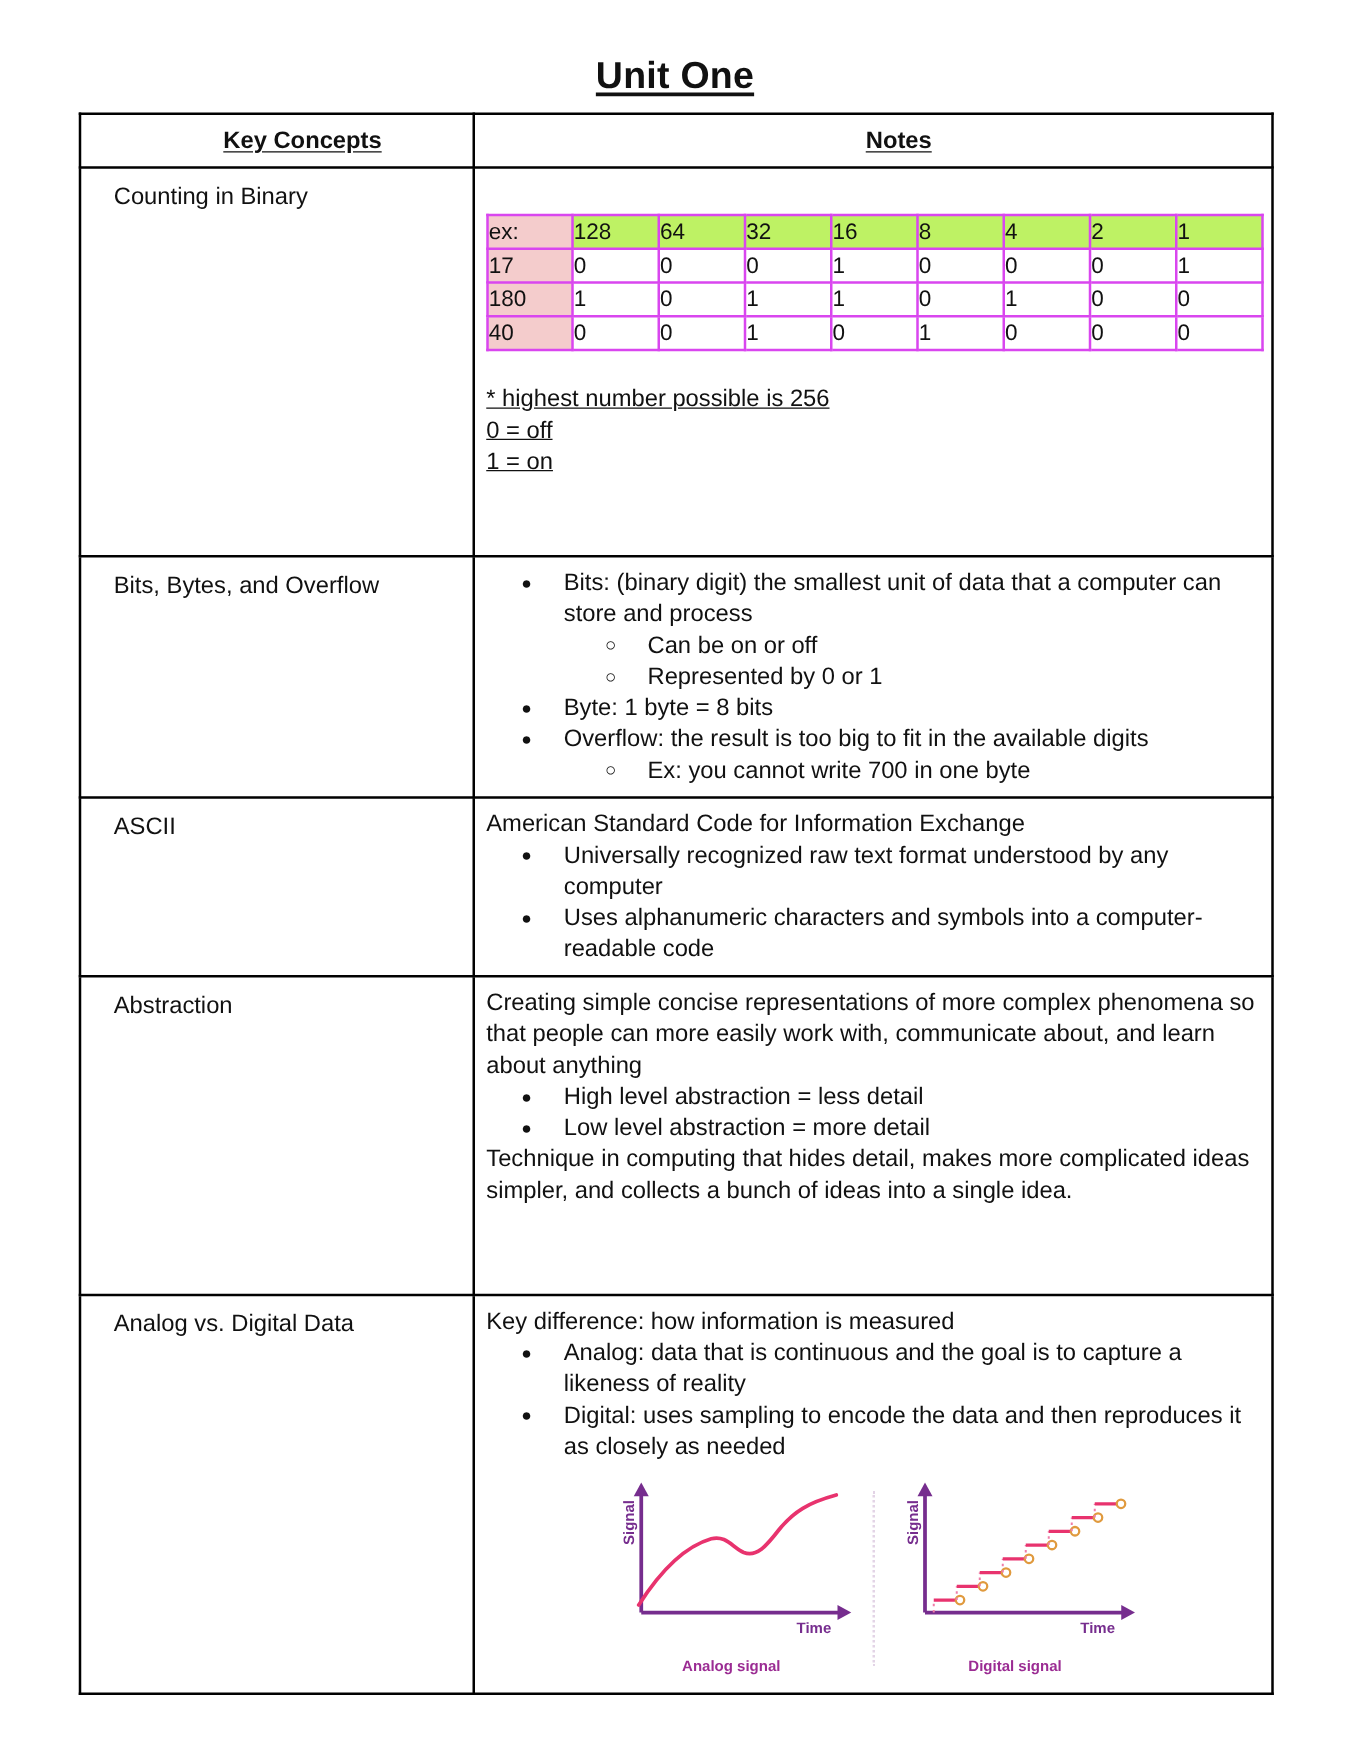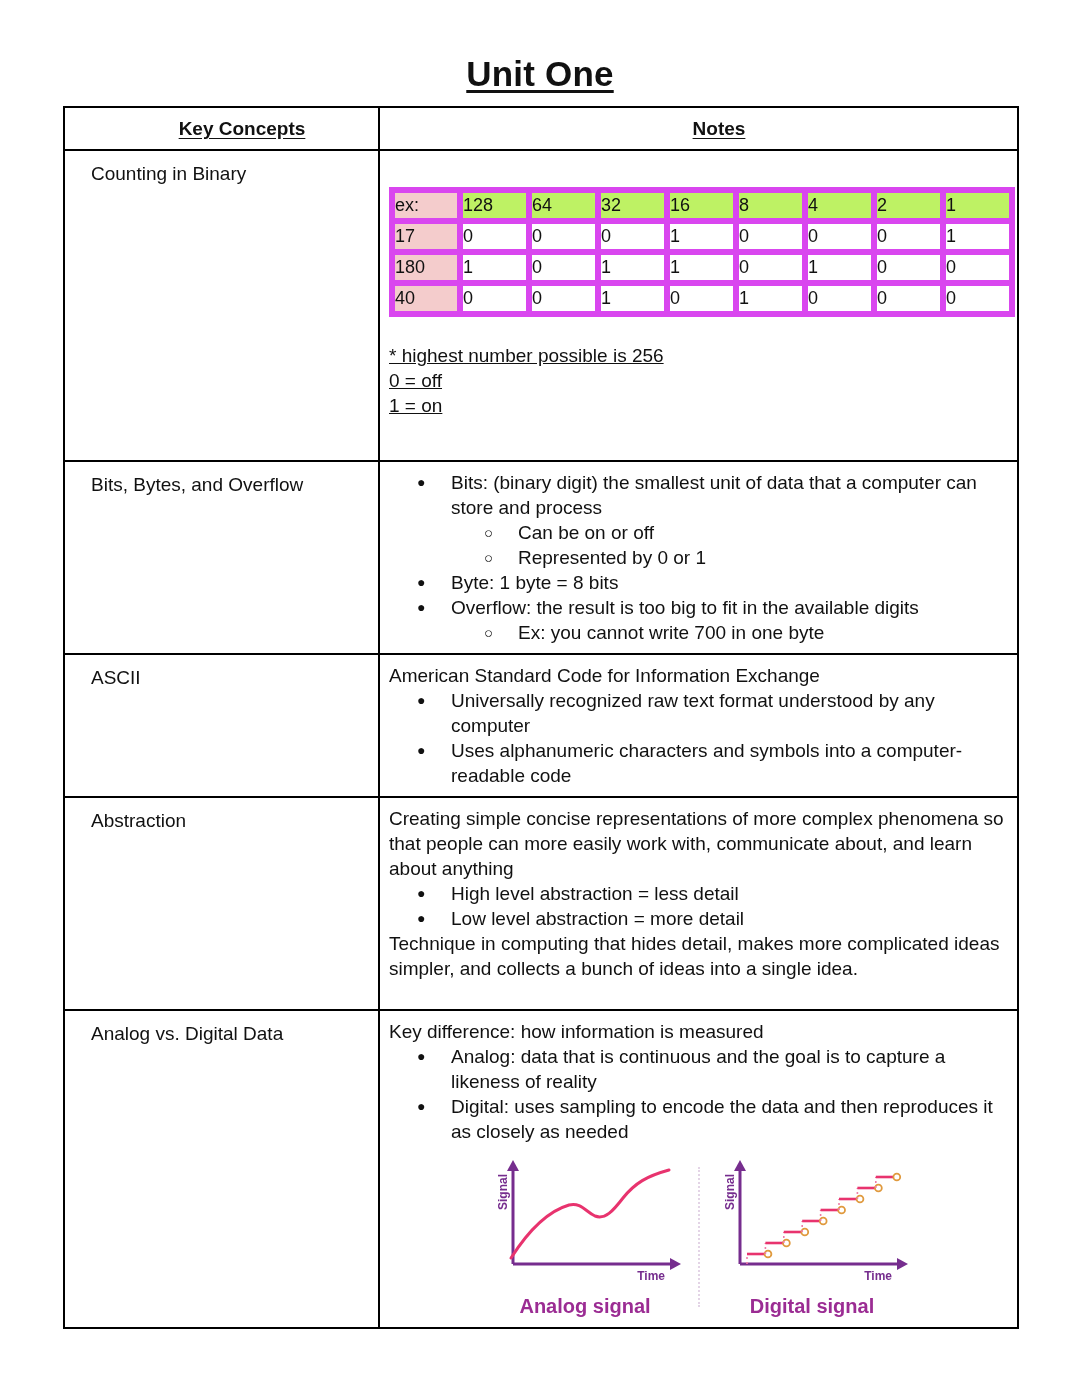--- a/index.html
+++ b/index.html
@@ -7,27 +7,28 @@
   body {
     width: 1080px; height: 1397px;
     font-family: "Liberation Sans", "DejaVu Sans", sans-serif;
     color: #111;
     position: relative;
   }
   .page { width: 1080px; height: 1397px; background: #fff; overflow: hidden; }
 
   .title {
     text-align: center;
-    padding-top: 54px;
-    font-size: 35px;
+    padding-top: 32px;
+    font-size: 30px;
     font-weight: bold;
     text-decoration: underline;
     text-decoration-thickness: 3px;
     text-underline-offset: 4px;
     letter-spacing: 0.2px;
+    margin-top: 12px;
   }
 
   table.main-table {
     border-collapse: collapse;
     table-layout: fixed;
     width: 954px;
     margin: 12px 0 0 63px;
   }
   table.main-table th, table.main-table td {
     border: 2px solid #000;
@@ -42,32 +43,32 @@
     font-weight: bold;
     text-decoration: underline;
     text-underline-offset: 3px;
     padding-left: 41px;
   }
   td.concept { padding: 10px 26px; }
   td.notes   { padding: 8px 9px; }
   tr.r0 { height: 311px; }
   tr.r1 { height: 189px; }
   tr.r2 { height: 111px; }
-  tr.r3 { height: 213px; }
+  tr.r3 { height: 255px; }
   tr.r4 { height: 312px; }
 
   
   table.binary-table {
     border-collapse: collapse;
     table-layout: fixed;
     width: 620px;
     margin-top: 28px;
   }
   table.binary-table td {
-    border: 6px solid #d946ef;
+    border: 2px solid #d946ef;
     height: 26px;
     vertical-align: middle;
     padding-left: 0;
     font-size: 18px;
   }
   .bt-label  { background: #f4cccc; }
   .bt-head   { background: #bef264; }
 
   .footnotes { margin-top: 26px; }
   .footnotes div { line-height: 25px; text-decoration: underline; }
@@ -89,21 +90,21 @@
     align-items: flex-start;
     gap: 10px;
   }
   .chart-block { text-align: center; }
   .chart-divider {
     border-left: 2px dotted #e3d4e6;
     height: 140px;
     align-self: center;
   }
   .chart-label {
-    font-size: 20px;
+    font-size: 12px;
     font-weight: bold;
     color: #9b2c93;
     margin-top: 2px;
   }
   .axis-text {
     font-size: 12px;
     font-weight: bold;
     fill: #762d8e;
   }
 </style>

